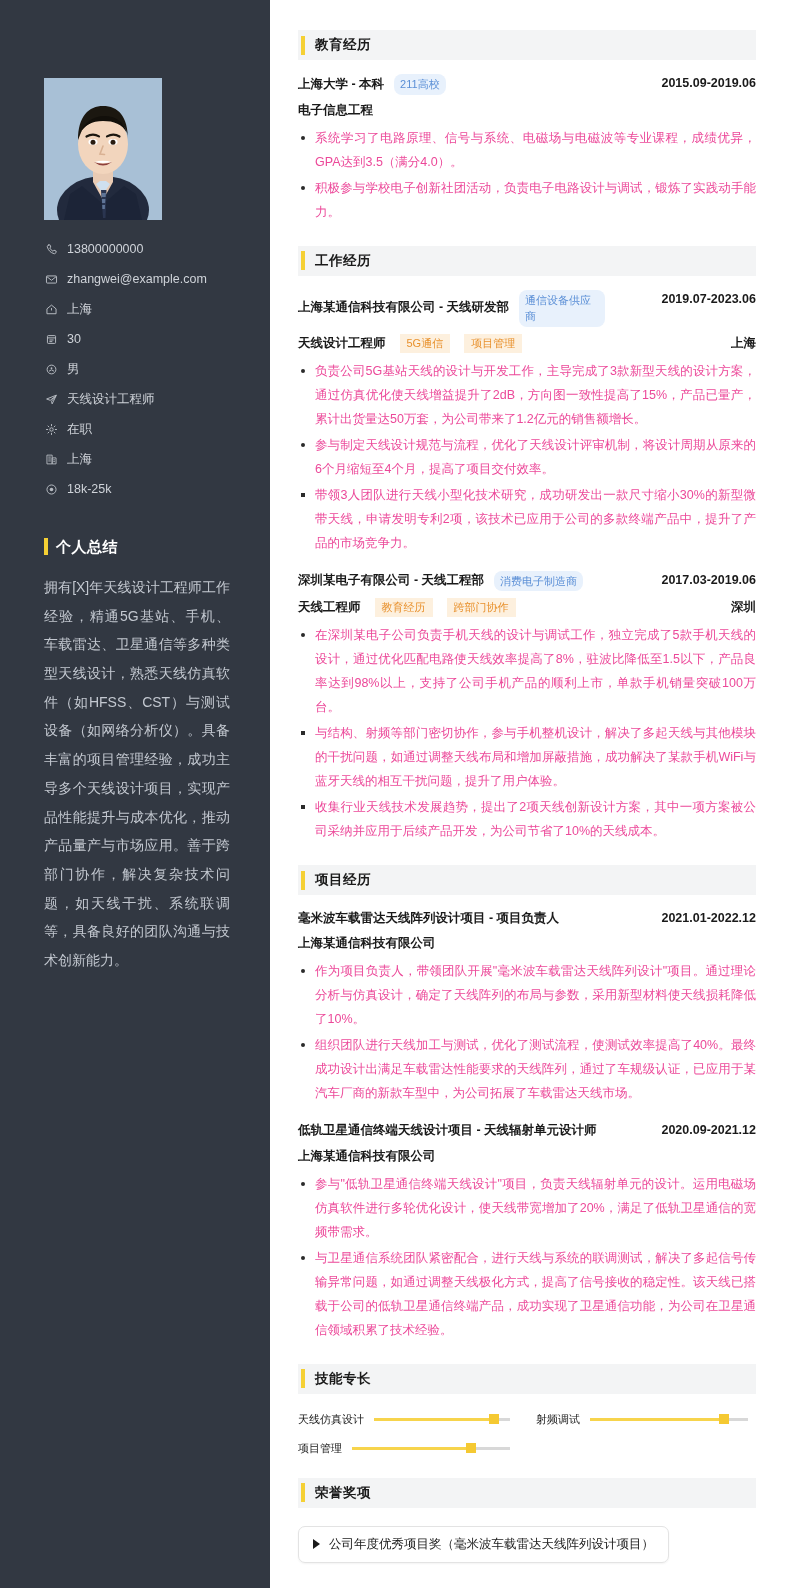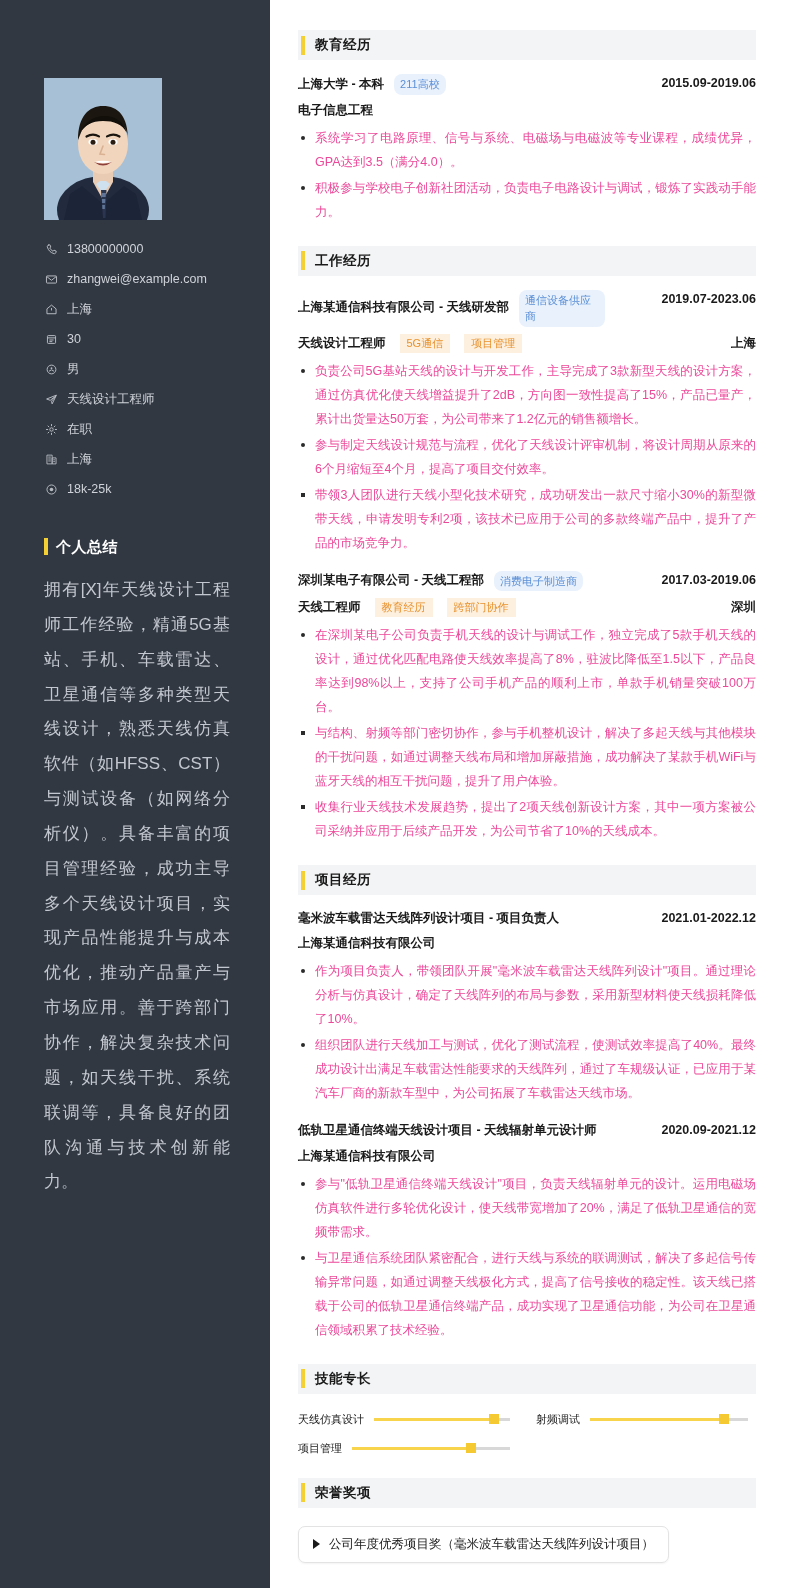--- a/index.html
+++ b/index.html
@@ -88,21 +88,21 @@
     display: block;
   }
   .side-section-title .txt {
     font-size: 15px;
     font-weight: bold;
     color: #ffffff;
     letter-spacing: .5px;
   }
   .summary-text {
     padding: 16px 40px 0 44px;
-    font-size: 17px;
+    font-size: 14px;
     line-height: 2.05;
     color: #c3c8d0;
     text-align: justify;
   }
 
   
   .main {
     flex: 1 1 auto;
     padding: 30px 38px 40px 28px;
     background: #ffffff;

